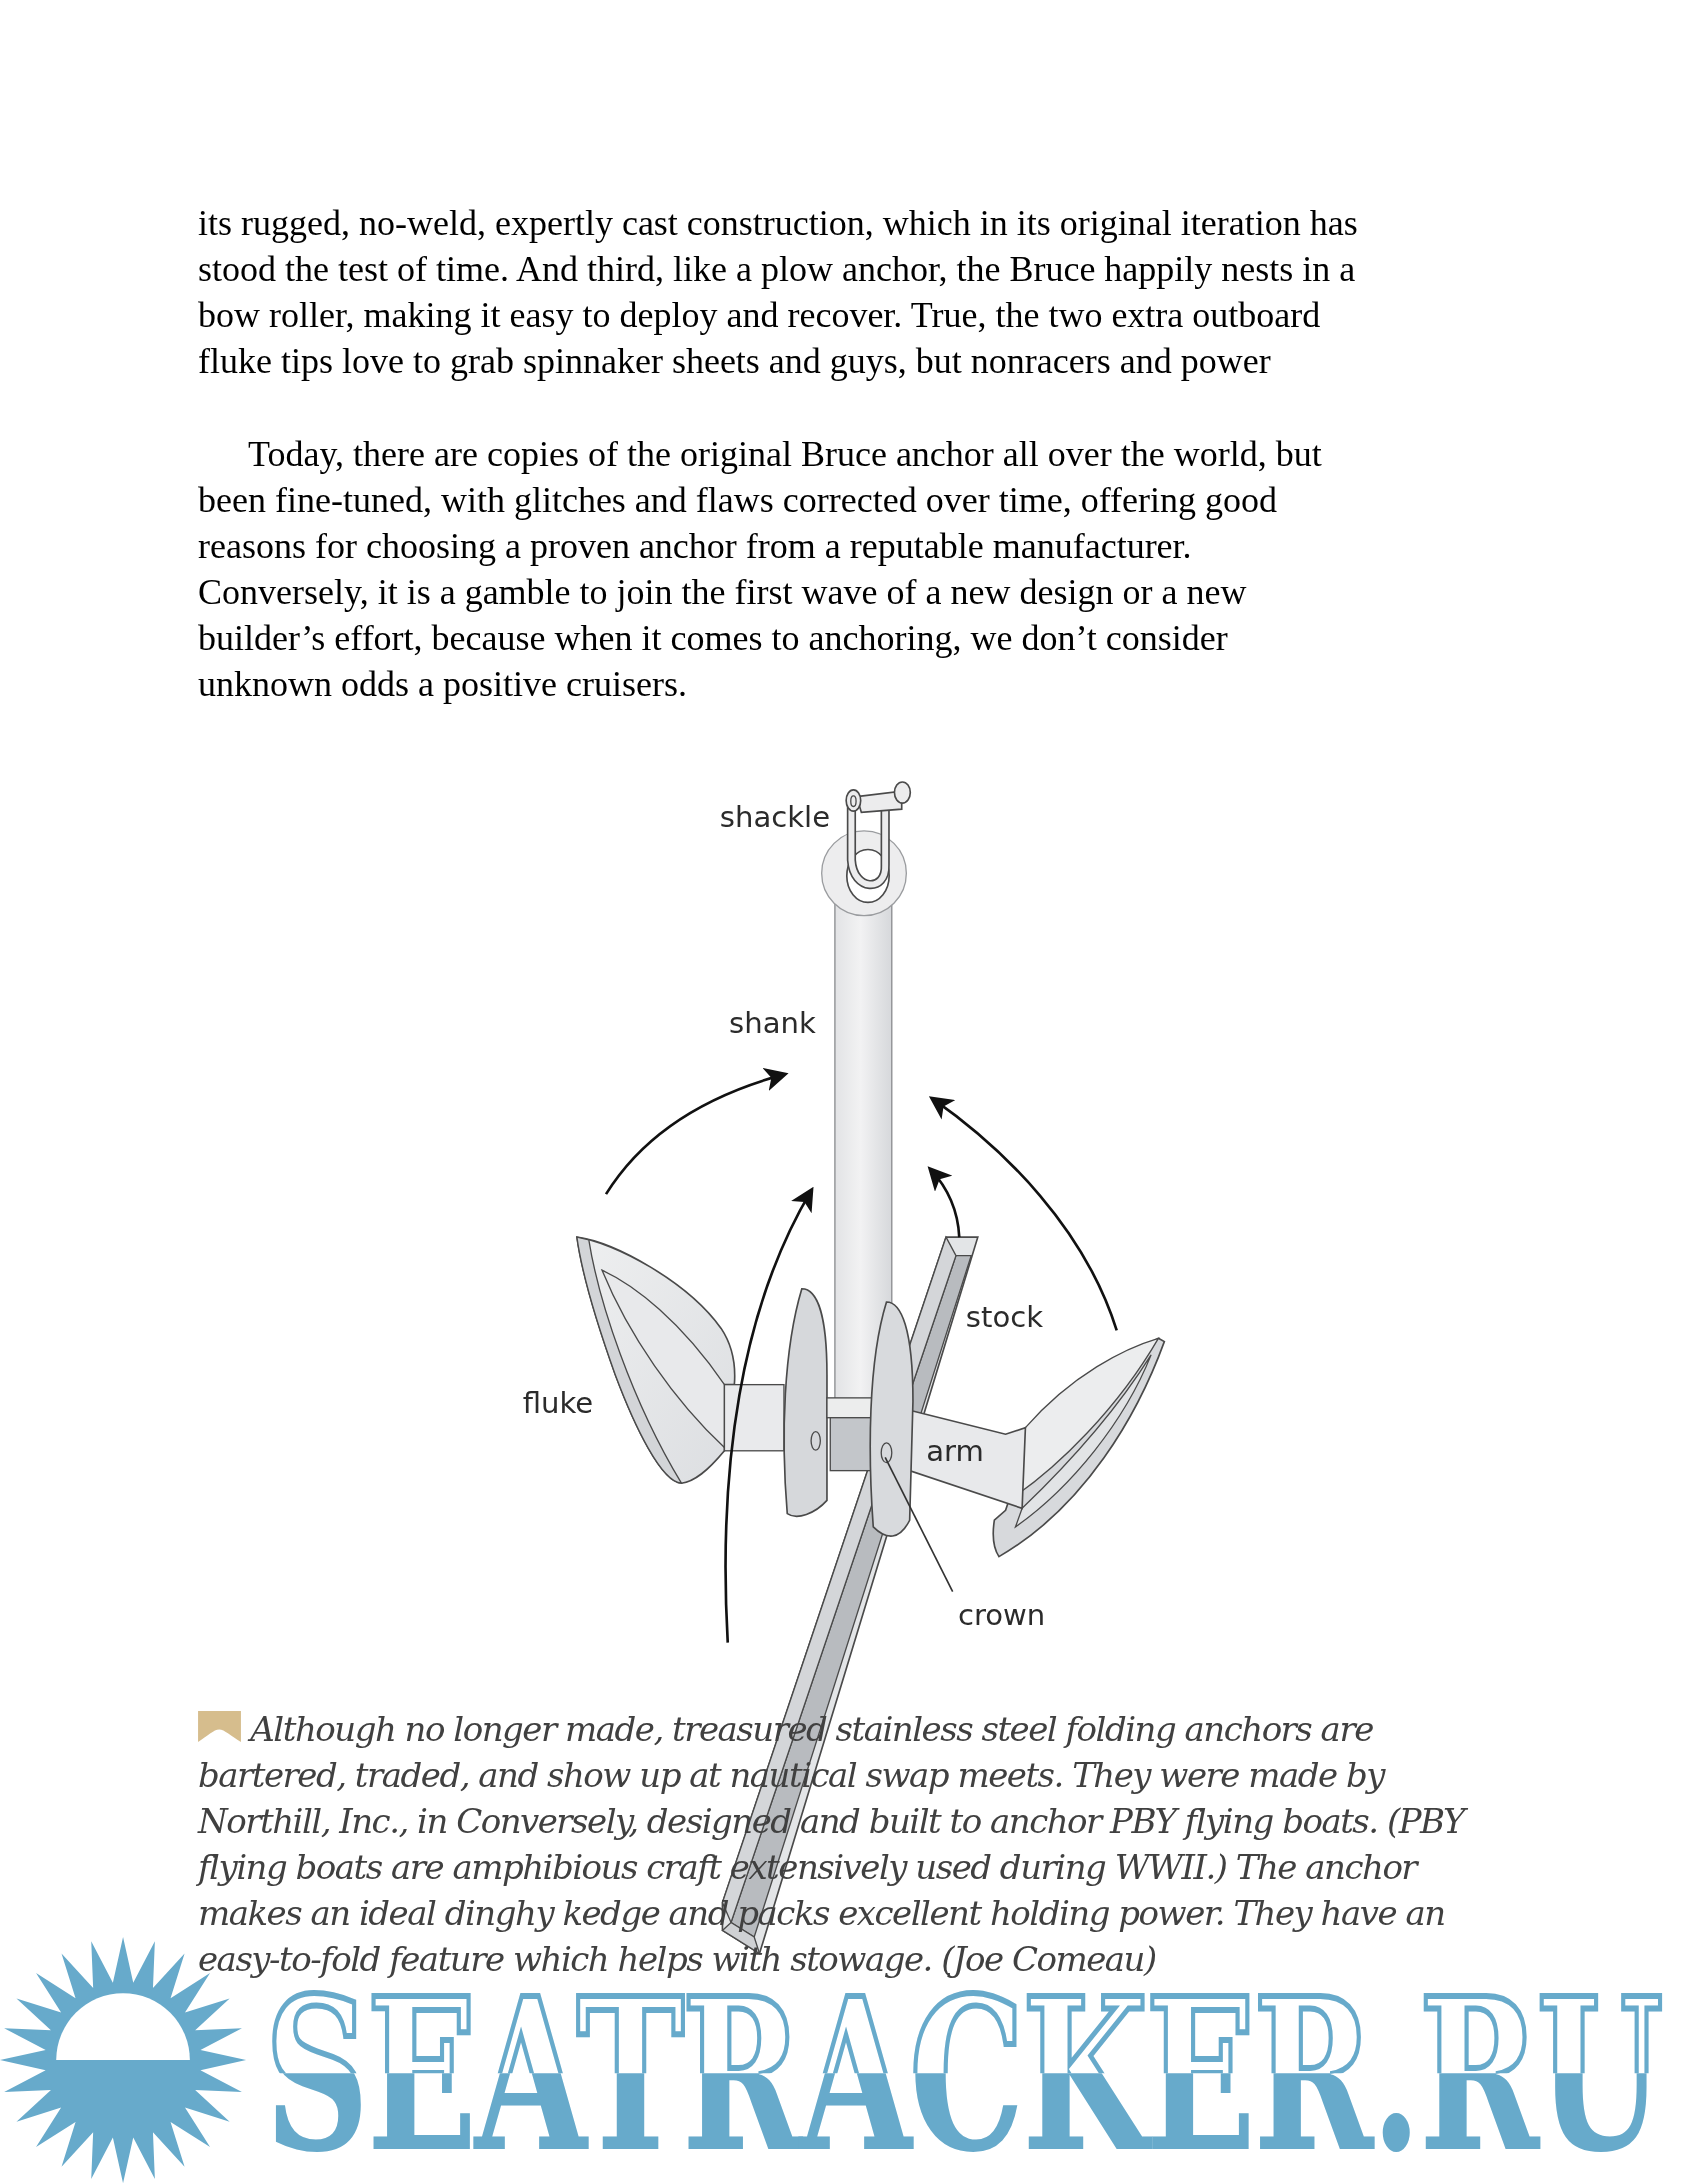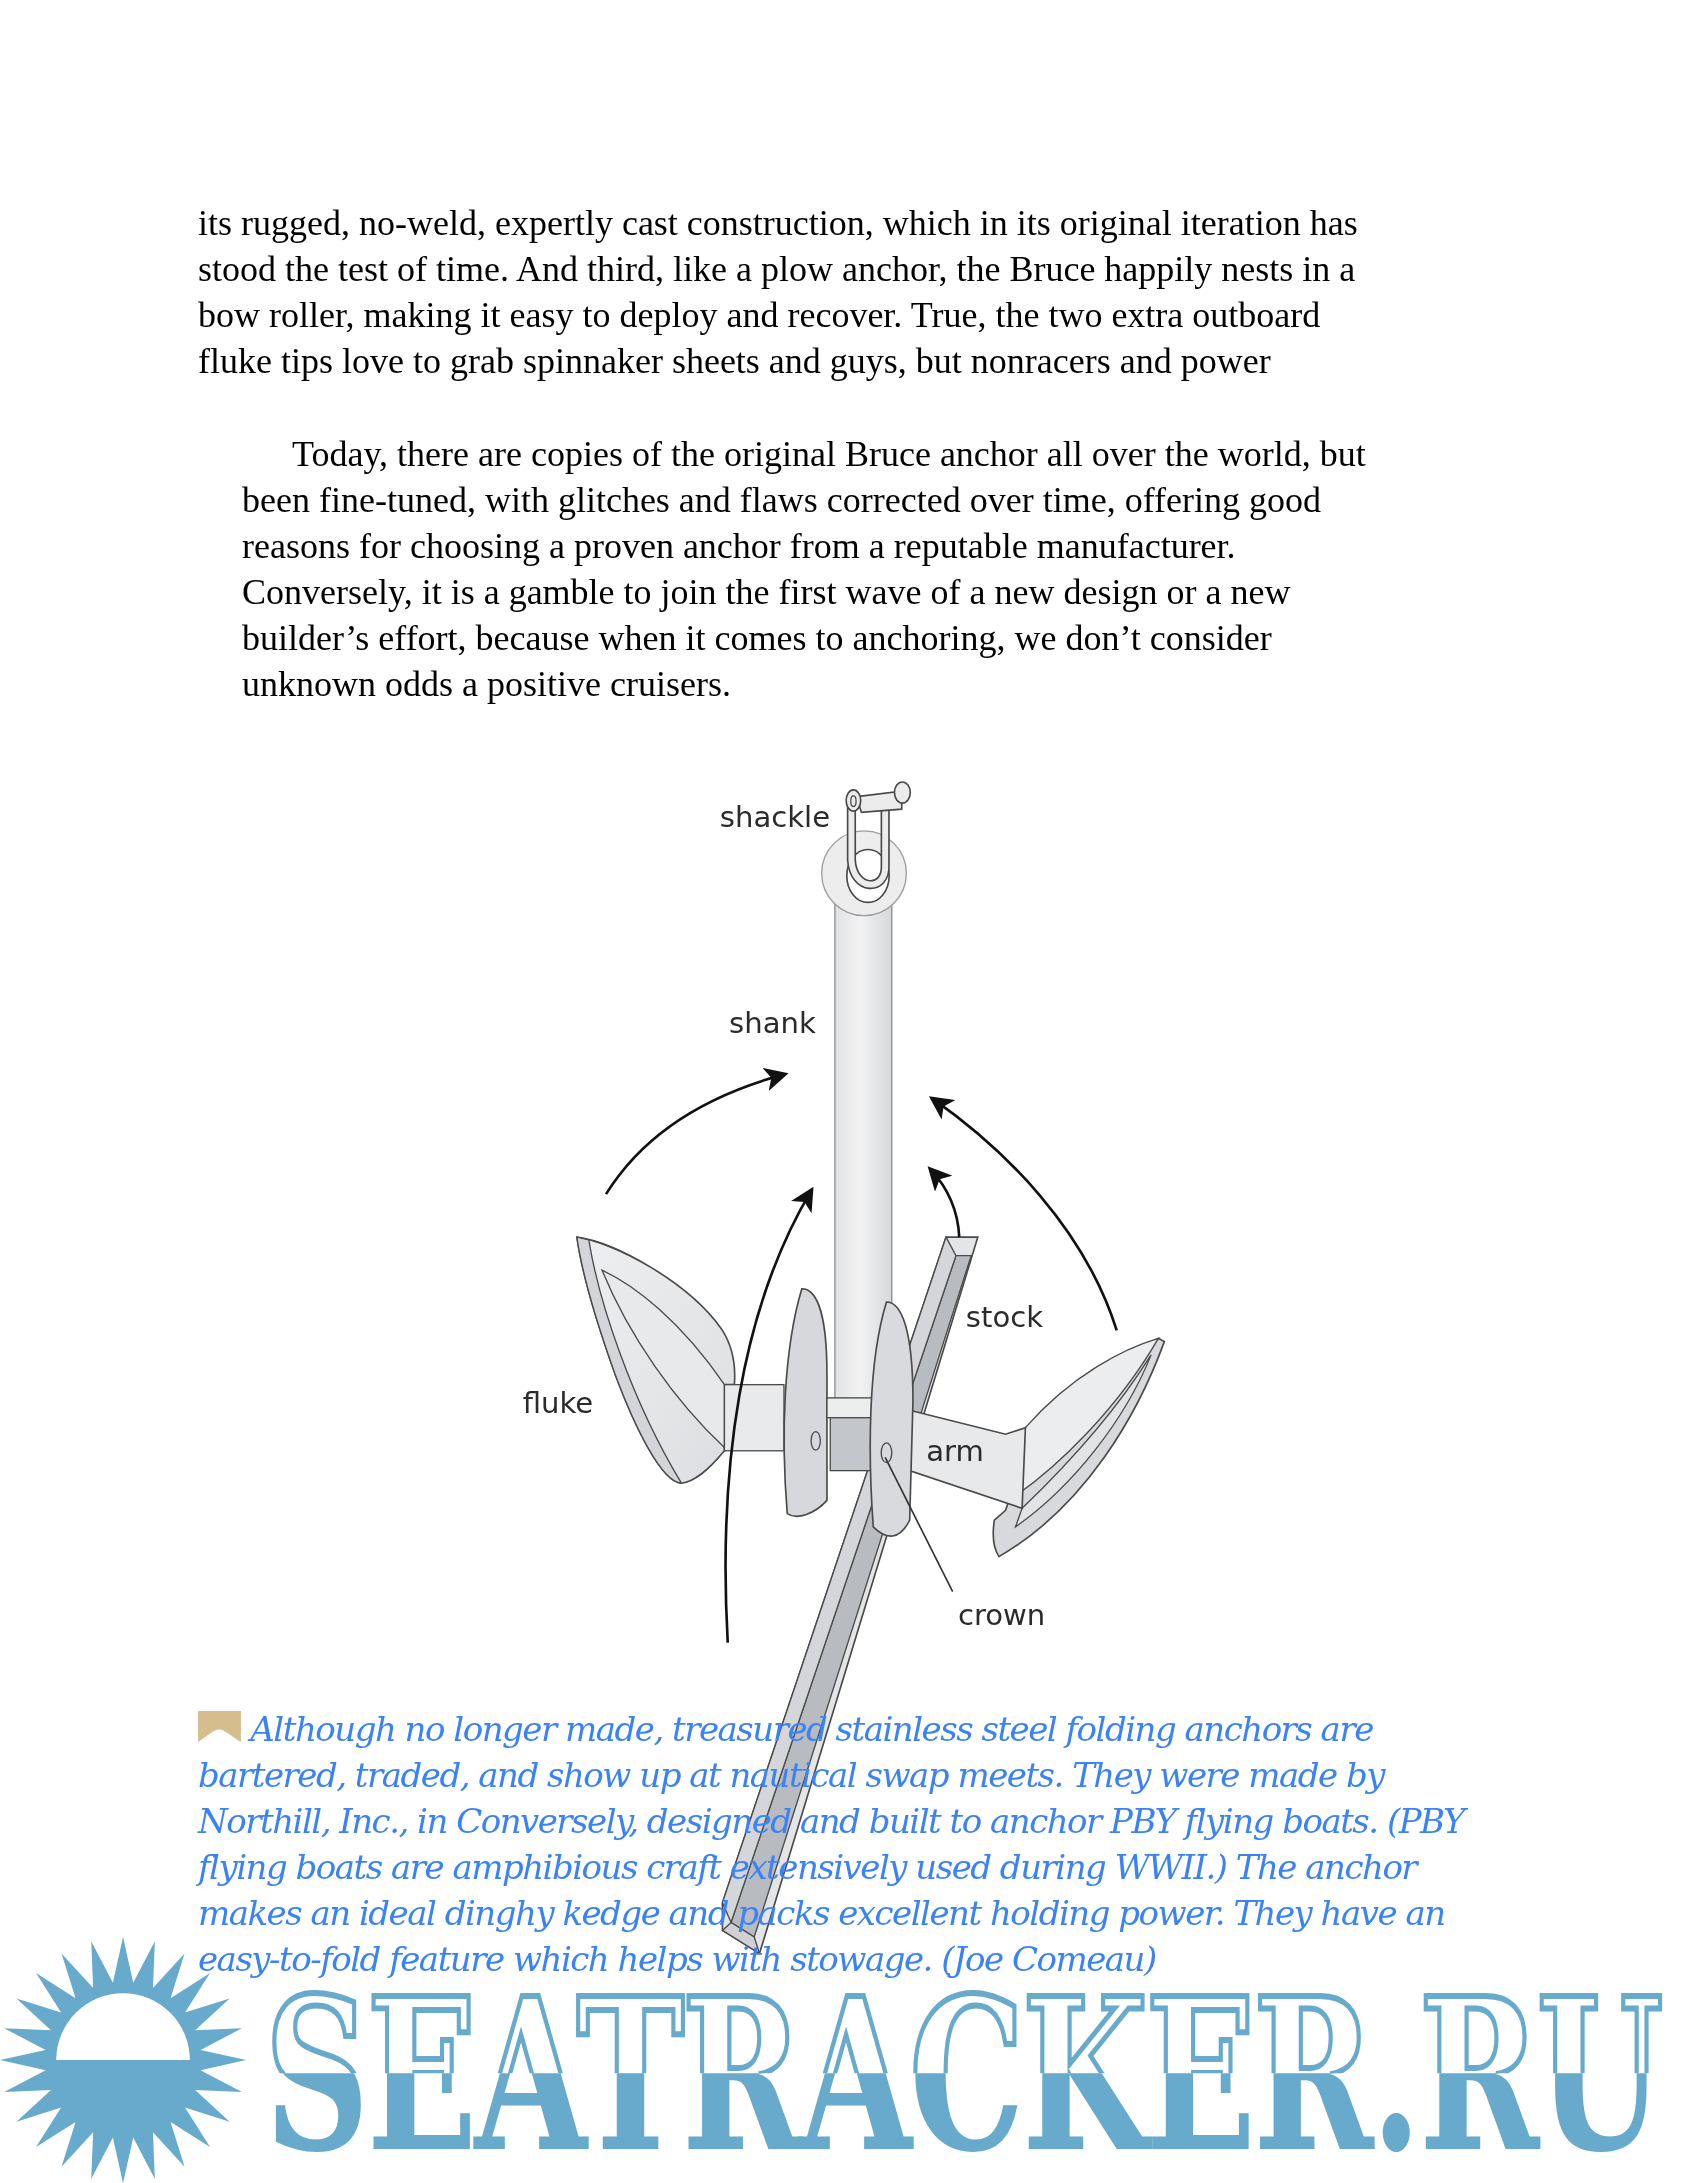--- a/index.html
+++ b/index.html
@@ -7,31 +7,31 @@
   .page { position: absolute; left: 0; top: 0; width: 1687px; height: 1669px; background: #fff; }
   .body-text {
     position: absolute; left: 198px; width: 1283px;
     font-family: "Liberation Serif", "DejaVu Serif", serif;
     font-size: 36px; line-height: 46px; color: #000;
     margin: 0;
   }
   .body-text .line { display: block; white-space: nowrap; }
   .body-text .indent { padding-left: 50px; }
   #para1 { top: 200px; }
-  #para2 { top: 431px; margin-left: 44px; }
+  #para2 { top: 431px; }
   .figure { position: absolute; left: 0; top: 12px; width: 1687px; height: 2183px; pointer-events: none; }
   .figure svg { position: absolute; left: 0; top: 0; }
   .fig-label {
     font-family: "DejaVu Sans", "Liberation Sans", sans-serif;
     font-size: 44px; fill: #2b2b2b;
   }
   .caption {
     position: absolute; left: 198px; top: 1706px; width: 1297px;
     font-family: "DejaVu Serif", "Liberation Serif", serif;
-    font-style: italic; font-size: 34px; line-height: 46px; color: #3b82f6;
+    font-style: italic; font-size: 34px; line-height: 46px; color: #404040;
     letter-spacing: -1.5px; margin: 0;
   }
   .caption .line { display: block; white-space: nowrap; }
   .caption-marker {
     display: inline-block; width: 43px; height: 31px; vertical-align: -1.3px;
     margin-right: 9.3px; position: relative;
   }
   .watermark { position: absolute; left: 0; top: 1919px; width: 1687px; height: 265px; }
   .wm-text {
     font-family: "DejaVu Serif", "Liberation Serif", serif; font-weight: bold;

